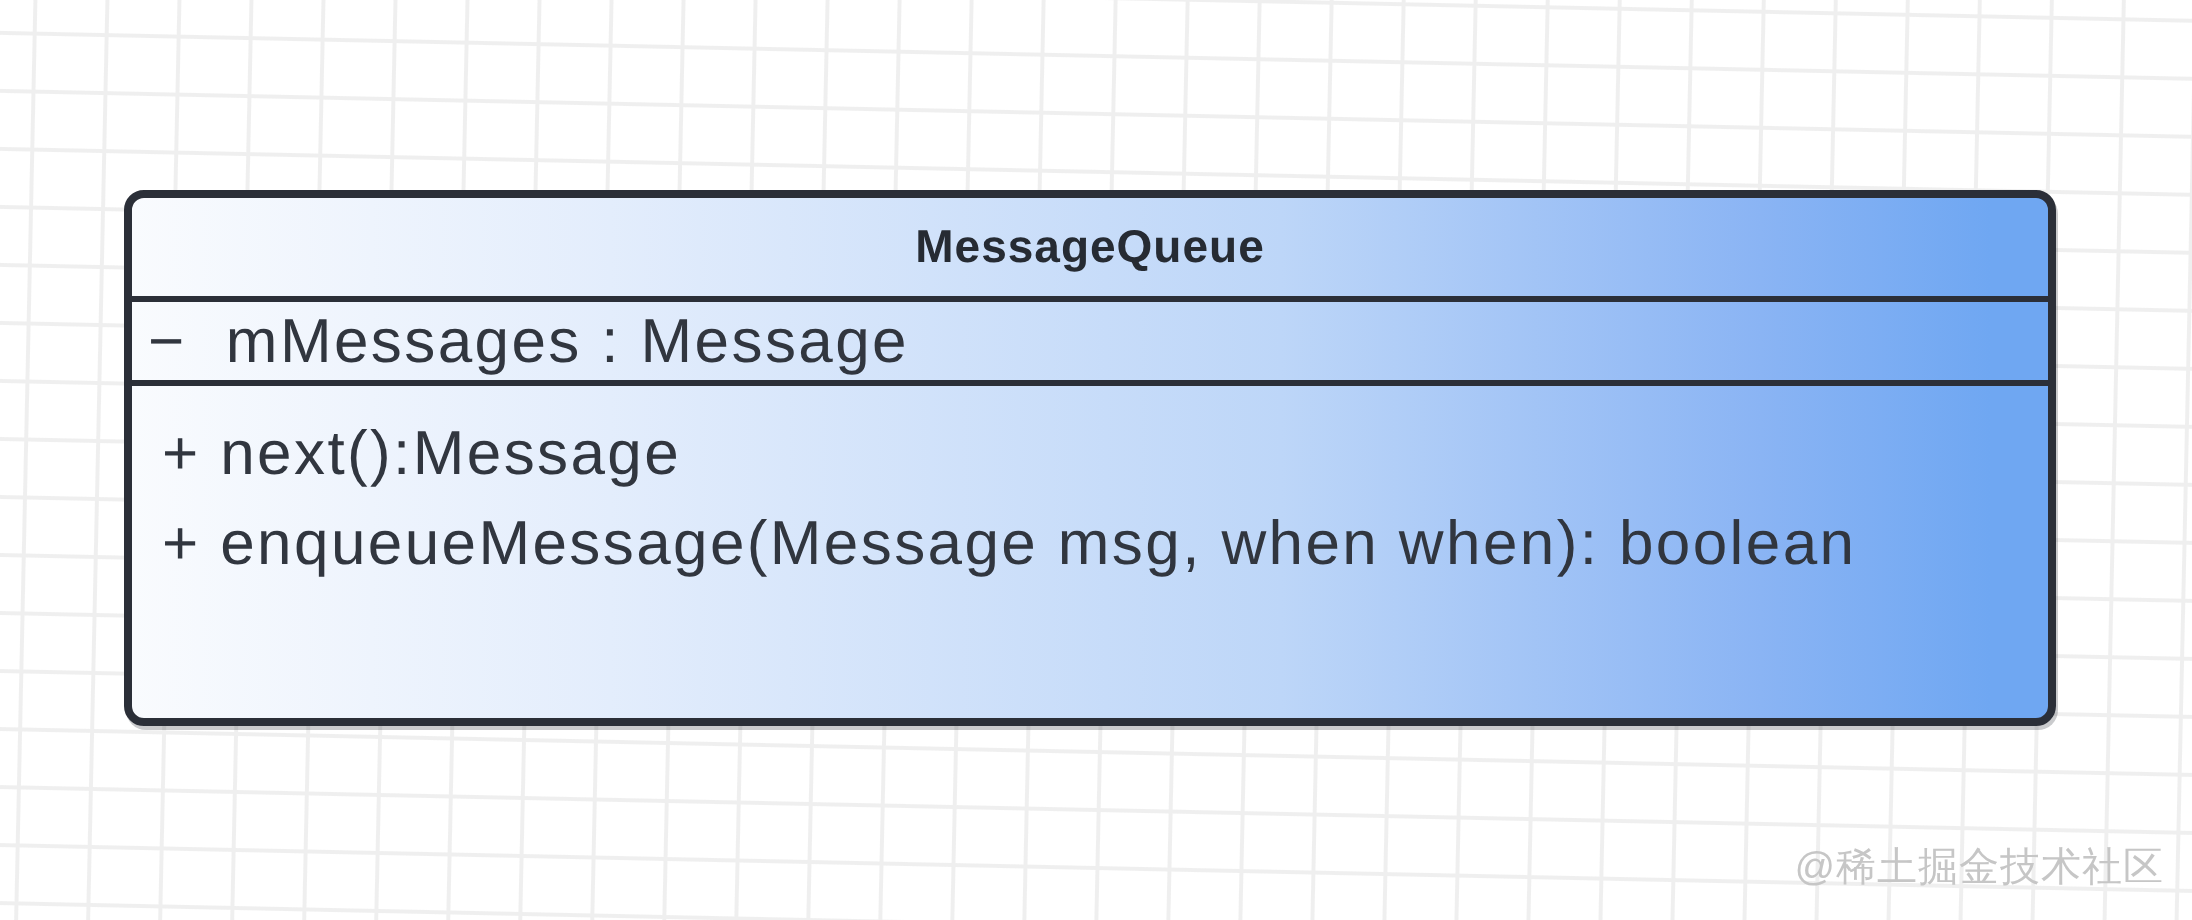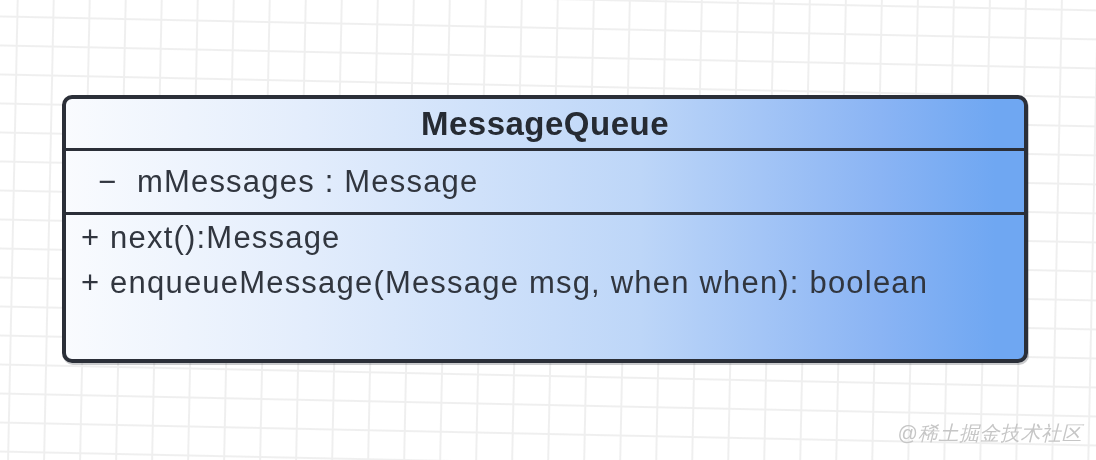--- a/index.html
+++ b/index.html
@@ -37,52 +37,51 @@
     flex-direction: column;
     color: #2e333c;
   }
   .uml-header {
     height: 49px;
     display: flex;
     align-items: center;
     justify-content: center;
   }
   .class-title {
-    font-size: 33px;
+    font-size: 23px;
     font-weight: bold;
     letter-spacing: 0.5px;
     color: #262b33;
   }
   .uml-attrs {
-    height: 64px;
+    height: 42px;
     border-top: 3px solid #2b2f38;
     display: flex;
     align-items: center;
-    padding-left: 32px;
+    padding-left: 8px;
   }
   .uml-methods {
     flex: 1;
     border-top: 3px solid #2b2f38;
-    padding: 0 0 0 15px;
+    padding: 11px 0 0 15px;
   }
   .member-line {
     font-size: 31px;
     letter-spacing: 1.2px;
     line-height: 45px;
     white-space: pre;
     color: #31363f;
   }
 
   .watermark {
     position: absolute;
     right: 14px; bottom: 13px;
     font-size: 20px;
     color: #c6c6c6;
     letter-spacing: 0.5px;
-    font-style: italic;
   }
 </style>
 </head>
 <body>
 
 <div class="grid-bg"></div>
 
 <div class="uml-class">
   <div class="uml-header">
     <span class="class-title">MessageQueue</span>

